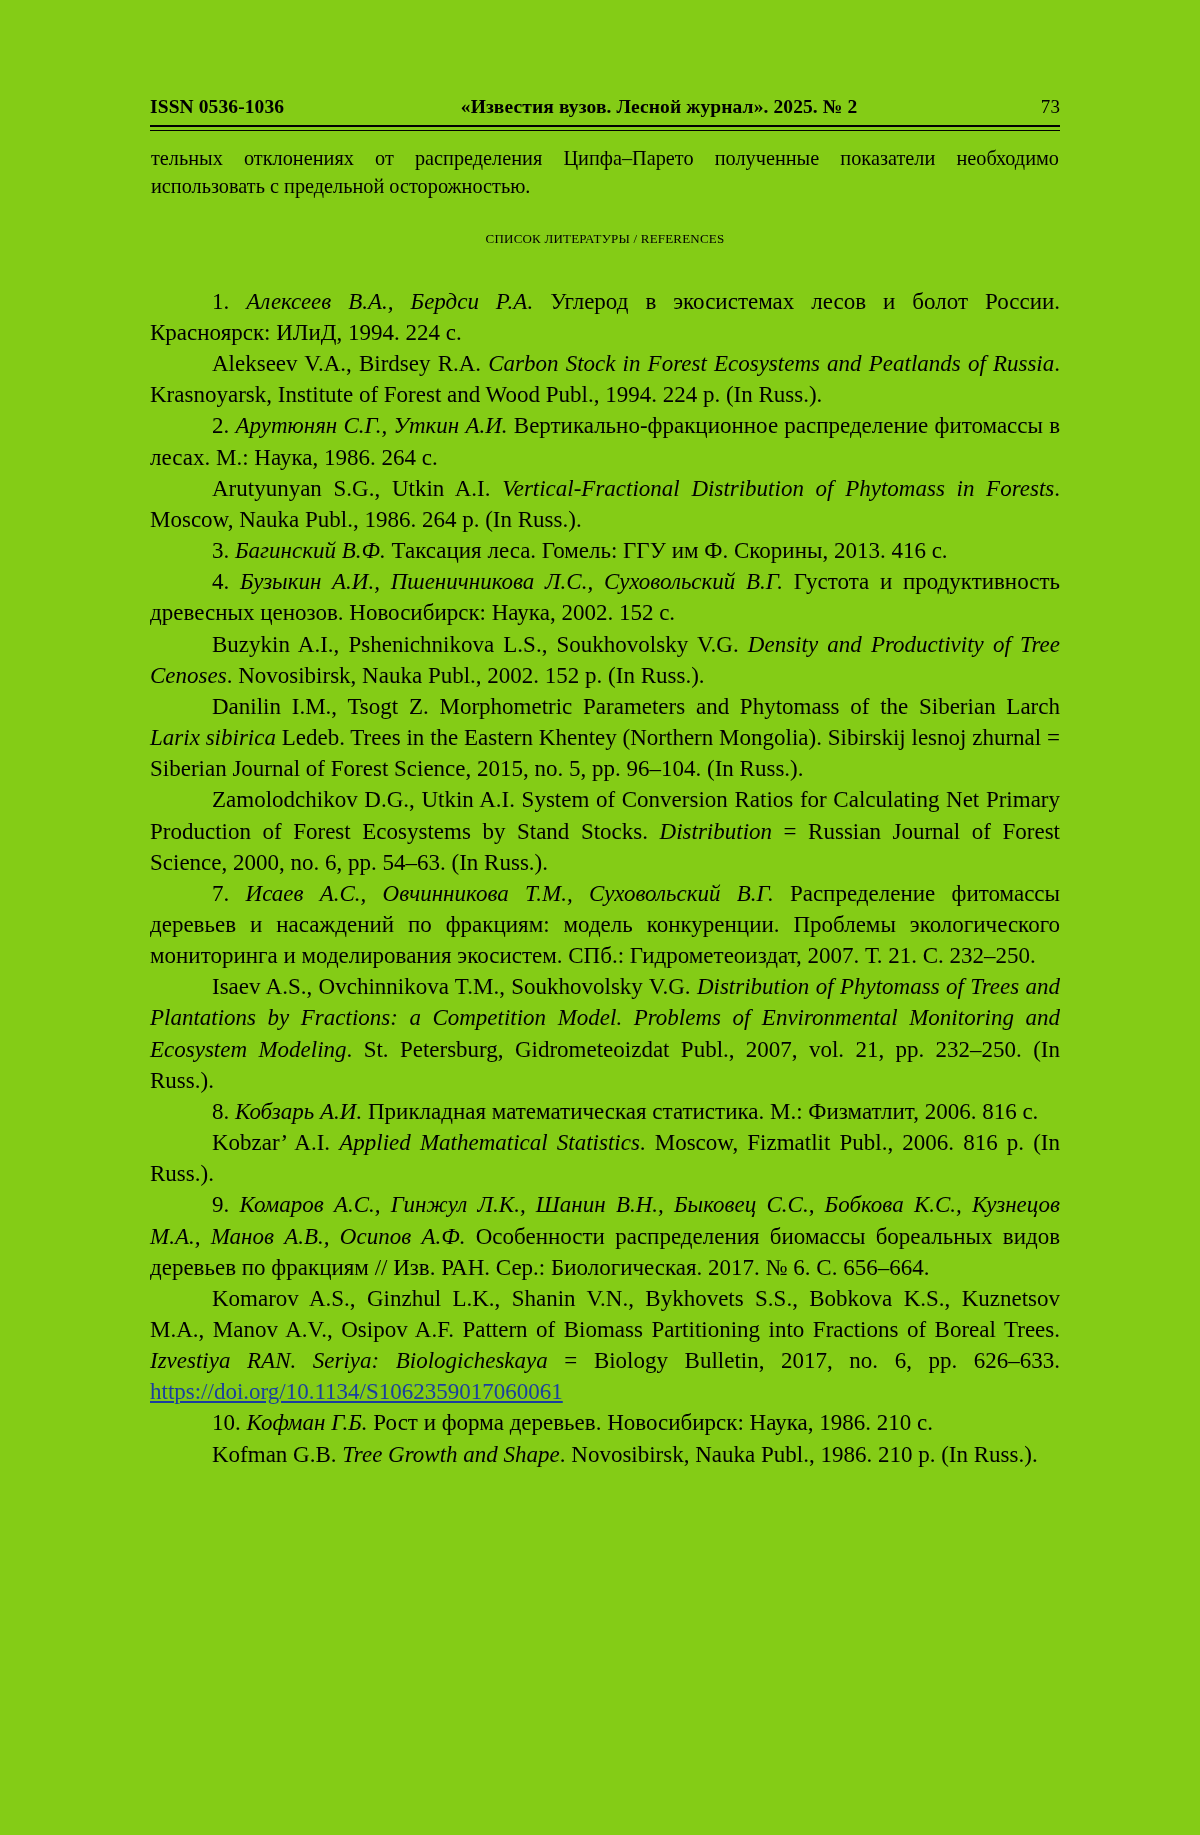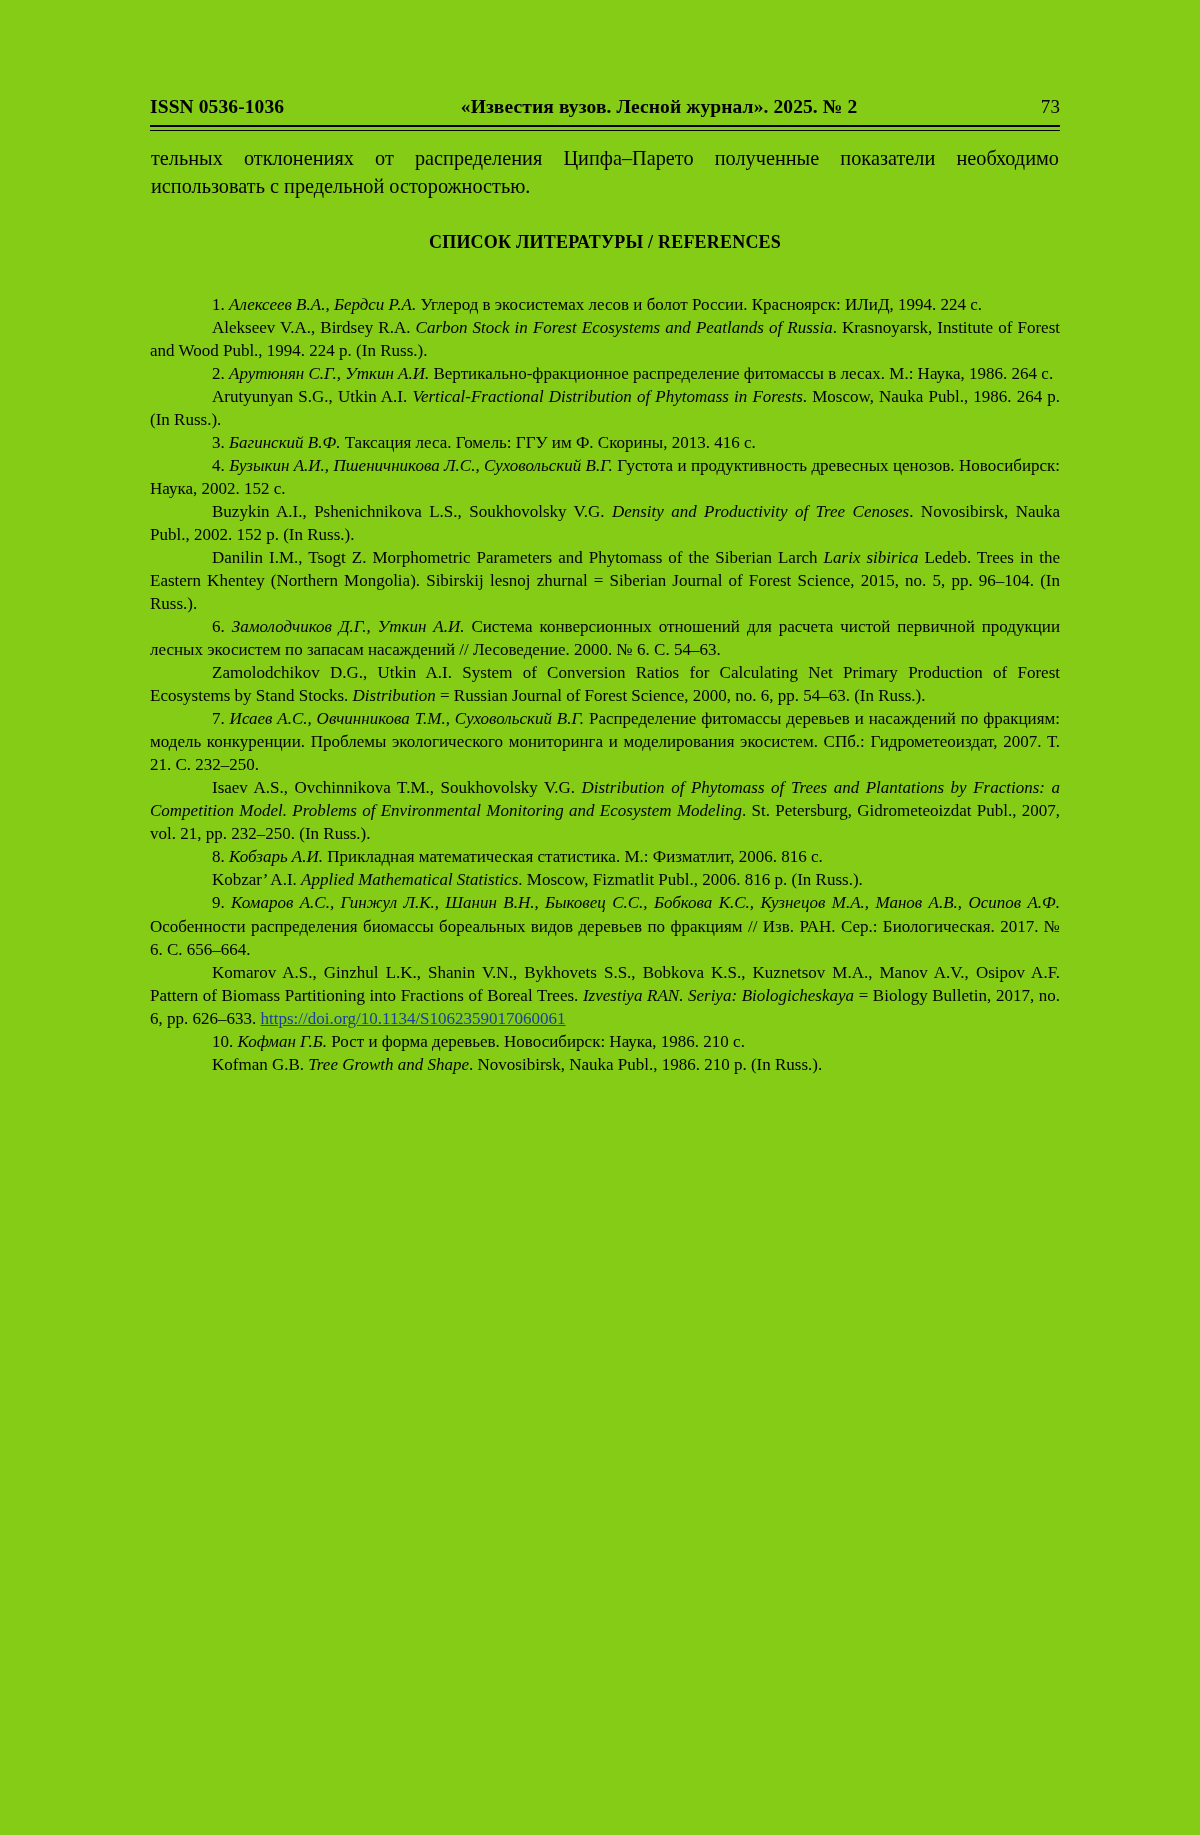--- a/index.html
+++ b/index.html
@@ -67,26 +67,25 @@
     hyphens: none;
   }
   .para {
     margin: 1px;
     text-align: justify;
     text-indent: 0;
   }
   .section-title {
     text-align: center;
     margin: 30px 0 20px 0;
-    font-size: 18px;
+    font-size: 13px;
     letter-spacing: 0.2px;
-    font-weight: bold;
   }
   .ref-list {
-    font-size: 17px;
+    font-size: 23px;
     line-height: 1.355;
     margin-top: 38px;
   }
   .ref {
     margin: 0;
     text-align: justify;
     text-indent: 62px;
   }
   i, .it { font-style: italic; }
   .link {
@@ -141,24 +140,20 @@
         </p>
         <p class="ref">
           <span>Buzykin A.I., Pshenichnikova L.S., Soukhovolsky V.G. </span><i>Density and Productivity of Tree Cenoses</i><span>. Novosibirsk, Nauka Publ., 2002. 152 p. (In Russ.).</span>
         </p>
 
         <p class="ref">
           <span>Danilin I.M., Tsogt Z. Morphometric Parameters and Phytomass of the Siberian Larch </span><i>Larix sibirica</i><span> Ledeb. Trees in the Eastern Khentey (Northern Mongolia). Sibirskij lesnoj zhurnal = Siberian Journal of Forest Science, 2015, no. 5, pp. 96–104. (In Russ.).</span>
         </p>
 
         <p class="ref">
-          <span>6.</span>
-          <i>Замолодчиков Д.Г., Уткин А.И.</i><span> Система конверсионных отношений для расчета чистой первичной продукции лесных экосистем по запасам насаждений // Лесоведение. 2000. № 6. С. 54–63.</span>
-        </p>
-        <p class="ref">
           <span>Zamolodchikov D.G., Utkin A.I. System of Conversion Ratios for Calculating Net Primary Production of Forest Ecosystems by Stand Stocks. </span><i>Distribution</i><span> = Russian Journal of Forest Science, 2000, no. 6, pp. 54–63. (In Russ.).</span>
         </p>
 
         <p class="ref">
           <span>7.</span>
           <i>Исаев А.С., Овчинникова Т.М., Суховольский В.Г.</i><span> Распределение фитомассы деревьев и насаждений по фракциям: модель конкуренции. Проблемы экологического мониторинга и моделирования экосистем. СПб.: Гидрометеоиздат, 2007. Т. 21. С. 232–250.</span>
         </p>
         <p class="ref">
           <span>Isaev A.S., Ovchinnikova T.M., Soukhovolsky V.G. </span><i>Distribution of Phytomass of Trees and Plantations by Fractions: a Competition Model. Problems of Environmental Monitoring and Ecosystem Modeling</i><span>. St. Petersburg, Gidrometeoizdat Publ., 2007, vol. 21, pp. 232–250. (In Russ.).</span>
         </p>

